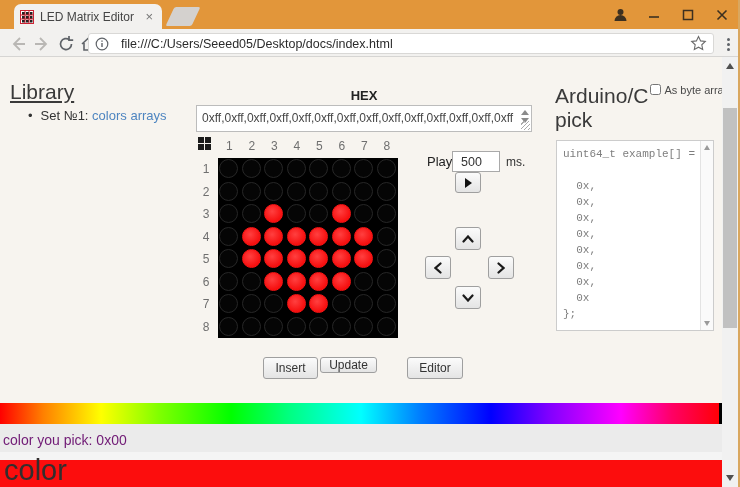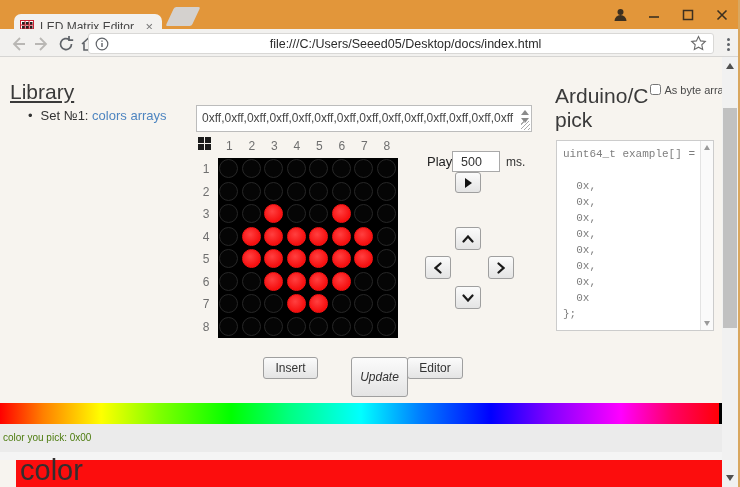--- a/index.html
+++ b/index.html
@@ -1,29 +1,29 @@
 <!DOCTYPE html>
 <html><head>
 <meta charset="utf-8">
 <style>
   * { margin:0; padding:0; box-sizing:border-box; }
   body { font-family:"Liberation Sans", sans-serif; }
   #screen { position:relative; width:740px; height:487px; overflow:hidden; background:#f7f4ef; border-right:2px solid #d9a75f; }
 
   
   .titlebar { position:absolute; left:0; top:0; width:740px; height:29px; background:#e2963a; }
-  .tab { position:absolute; left:14px; top:14px; width:148px; height:25px; background:#f2f1ef; border-radius:7px 7px 0 0; display:flex; align-items:center; padding:12px 6px; }
+  .tab { position:absolute; left:14px; top:4px; width:148px; height:25px; background:#f2f1ef; border-radius:7px 7px 0 0; display:flex; align-items:center; padding:12px 6px; }
   .tab-title { font-size:12px; color:#454545; margin-left:6px; flex:1; white-space:nowrap; overflow:hidden; }
   .tab-close { font-size:13px; color:#777; padding:0 3px; }
   .newtab-btn { position:absolute; left:170px; top:7px; width:26px; height:19px; background:#d4d1ce; transform:skewX(-25deg); border-radius:2px; }
   .win-ctl { position:absolute; top:0; height:29px; width:32px; display:flex; align-items:center; justify-content:center; color:#3d3020; }
   .toolbar { position:absolute; left:0; top:29px; width:740px; height:28px; background:#f2f1ef; border-bottom:1px solid #d6d5d3; }
   .nav-ic { position:absolute; top:34px; width:20px; height:20px; display:flex; align-items:center; justify-content:center; }
   .omnibox { position:absolute; left:88px; top:33px; width:626px; height:21px; background:#fff; border:1px solid #d9d8d6; border-radius:3px; display:flex; align-items:center; padding:0 6px; }
-  .url { font-size:12.5px; color:#2b2b2b; margin-left:12px; flex:1; white-space:nowrap; overflow:hidden;text-align:center; }
+  .url { font-size:12.5px; color:#2b2b2b; margin-left:12px; flex:1; white-space:nowrap; overflow:hidden; }
   .menu-dots { position:absolute; left:722px; top:35px; width:12px; height:18px; display:flex; flex-direction:column; align-items:center; justify-content:center; gap:2px; }
   .menu-dots i { width:3px; height:3px; border-radius:50%; background:#5f6368; }
 
   
   .heading { position:absolute; font-size:21px; color:#3a3a3a;text-decoration:underline; }
   #library-list { position:absolute; left:28px; top:108px; font-size:13px; color:#333; }
   #library-list .bullet { margin-right:8px; }
   a.link { color:#4e85c0; text-decoration:none; }
 
   #hex-label { position:absolute; left:196px; top:88px; width:336px; text-align:center; font-size:13px; font-weight:bold; color:#222; }
@@ -58,23 +58,23 @@
   #code-pre { position:absolute; left:6px; top:5px; right:15px; bottom:4px; font-family:"Liberation Mono","DejaVu Sans Mono",monospace; font-size:11px; line-height:16px; color:#7e7e7e; overflow:hidden; white-space:pre; }
   #code-sb { position:absolute; right:0; top:0; width:13px; height:100%; background:#fafafa; border-left:1px solid #e3e3e3; }
   .tri { position:absolute; left:3px; width:0; height:0; border-left:3.5px solid transparent; border-right:3.5px solid transparent; }
   .tri.up { top:4px; border-bottom:5px solid #9a9a9a; }
   .tri.dn { bottom:4px; border-top:5px solid #9a9a9a; }
 
   #rainbow-bar { position:absolute; left:0; top:403px; width:722px; height:21px;
     background:linear-gradient(to right,#ff0000 0%,#ff8000 6%,#ffff00 14%,#80ff00 22%,#00ff00 32%,#00ff80 40%,#00ffff 50%,#0080ff 58%,#0000ff 68%,#8000ff 76%,#ff00ff 86%,#ff0066 93%,#ff0000 100%); }
   #rainbow-cursor { position:absolute; left:719px; top:403px; width:4px; height:21px; background:#000; }
   #pick-strip { position:absolute; left:0; top:424px; width:722px; height:28px; background:#ebebeb; }
-  #pick-text { position:absolute; left:3px; top:8px; font-size:10px; color:#4d7c0f; }
+  #pick-text { position:absolute; left:3px; top:8px; font-size:14px; color:#701a75; }
   #pre-red-strip { position:absolute; left:0; top:452px; width:722px; height:8px; background:#f4f4f4; }
-  #color-bar { position:absolute; left:0; top:460px; width:723px; height:27px; background:#fc0d0d;margin-left:16px; }
+  #color-bar { position:absolute; left:0; top:460px; width:723px; height:27px; background:#fc0d0d; }
   #color-bar-label { position:absolute; left:4px; top:-6px; font-size:29px; color:#332e2e; }
 
   
   #page-scrollbar { position:absolute; left:722px; top:57px; width:16px; height:430px; background:#f1f1f1; }
   #sb-thumb { position:absolute; left:1px; top:51px; width:14px; height:220px; background:#c1c1c1; }
   .sb-arrow { position:absolute; left:4px; width:0; height:0; border-left:4px solid transparent; border-right:4px solid transparent; }
   .sb-arrow.up { top:6px; border-bottom:6px solid #505050; }
   .sb-arrow.dn { bottom:6px; border-top:6px solid #505050; }
 </style>
 </head>
@@ -162,20 +162,21 @@
       <i></i>
       <i></i>
     </div>
 
   <div class="heading" style="left:10px; top:80px;">Library</div>
   <div id="library-list">
     <span class="bullet">•</span><span>Set №1:</span>
     <a class="link" href="#">colors arrays</a>
   </div>
 
+  <div id="hex-label">HEX</div>
   <div id="hex-box">
     <div id="hex-text">0xff,0xff,0xff,0xff,0xff,0xff,0xff,0xff,0xff,0xff,0xff,0xff,0xff,0xff,0xff,0xff,0x</div>
     <div class="spin up"></div>
     <div class="spin dn"></div>
     <div id="hex-grip"></div>
   </div>
 
   <div id="matrix-corner">
       <i></i>
       <i></i>
@@ -293,21 +294,21 @@
         <path d="M1.5 1.5 L6.5 6 L1.5 10.5" fill="none" stroke="#1a1a1a" stroke-width="2.2" stroke-linecap="round"></path>
       </svg>
   </div>
   <div class="btn" style="left:455px; top:286px; width:26px; height:23px;">
     <svg width="12" height="8">
         <path d="M1.5 1.5 L6 6.5 L10.5 1.5" fill="none" stroke="#1a1a1a" stroke-width="2.2" stroke-linecap="round"></path>
       </svg>
   </div>
 
   <div class="btn" style="left:263px; top:357px; width:55px; height:22px;">Insert</div>
-  <div class="btn" style="left:351px; top:357px; width:57px; height:40px;font-style:italic;">Update</div>
+  <div class="btn" style="left:320px; top:357px; width:57px; height:16px;">Update</div>
   <div class="btn" style="left:407px; top:357px; width:56px; height:22px;">Editor</div>
 
   <div id="arduino-head">
     <div class="l1">
       <span class="t">Arduino/C</span>
       <input type="checkbox" id="byte-arrays-cb" style="">
       <span id="byte-arrays-lbl">As byte arrays</span>
     </div>
     <div class="t" style="font-size:21px; color:#3a3a3a;">pick</div>
   </div>

